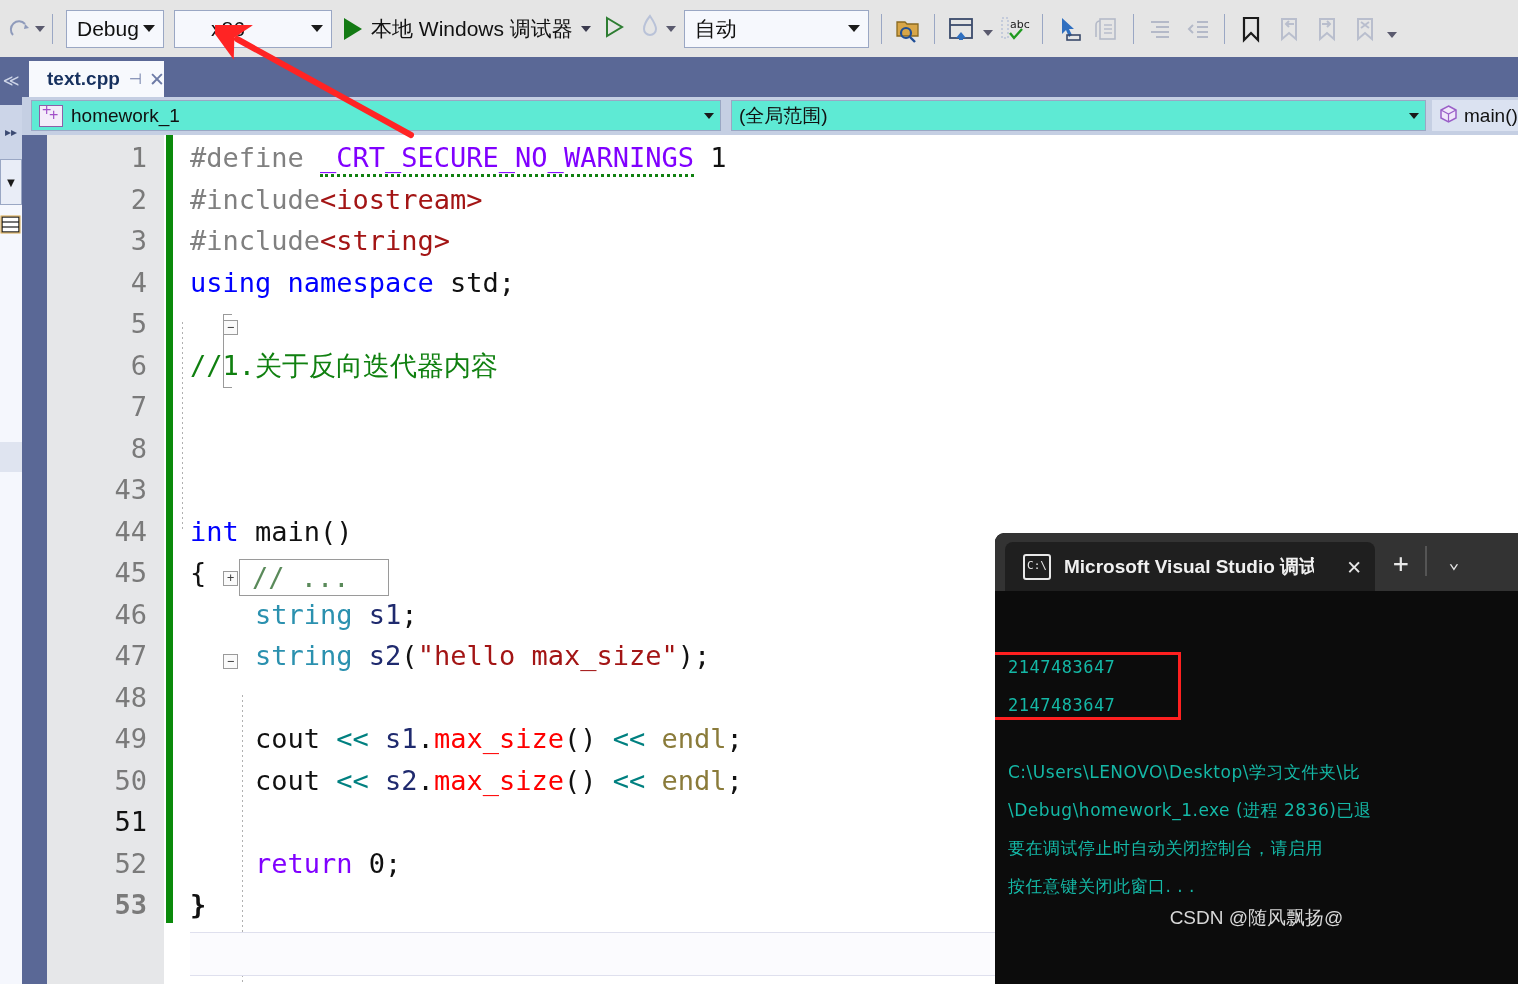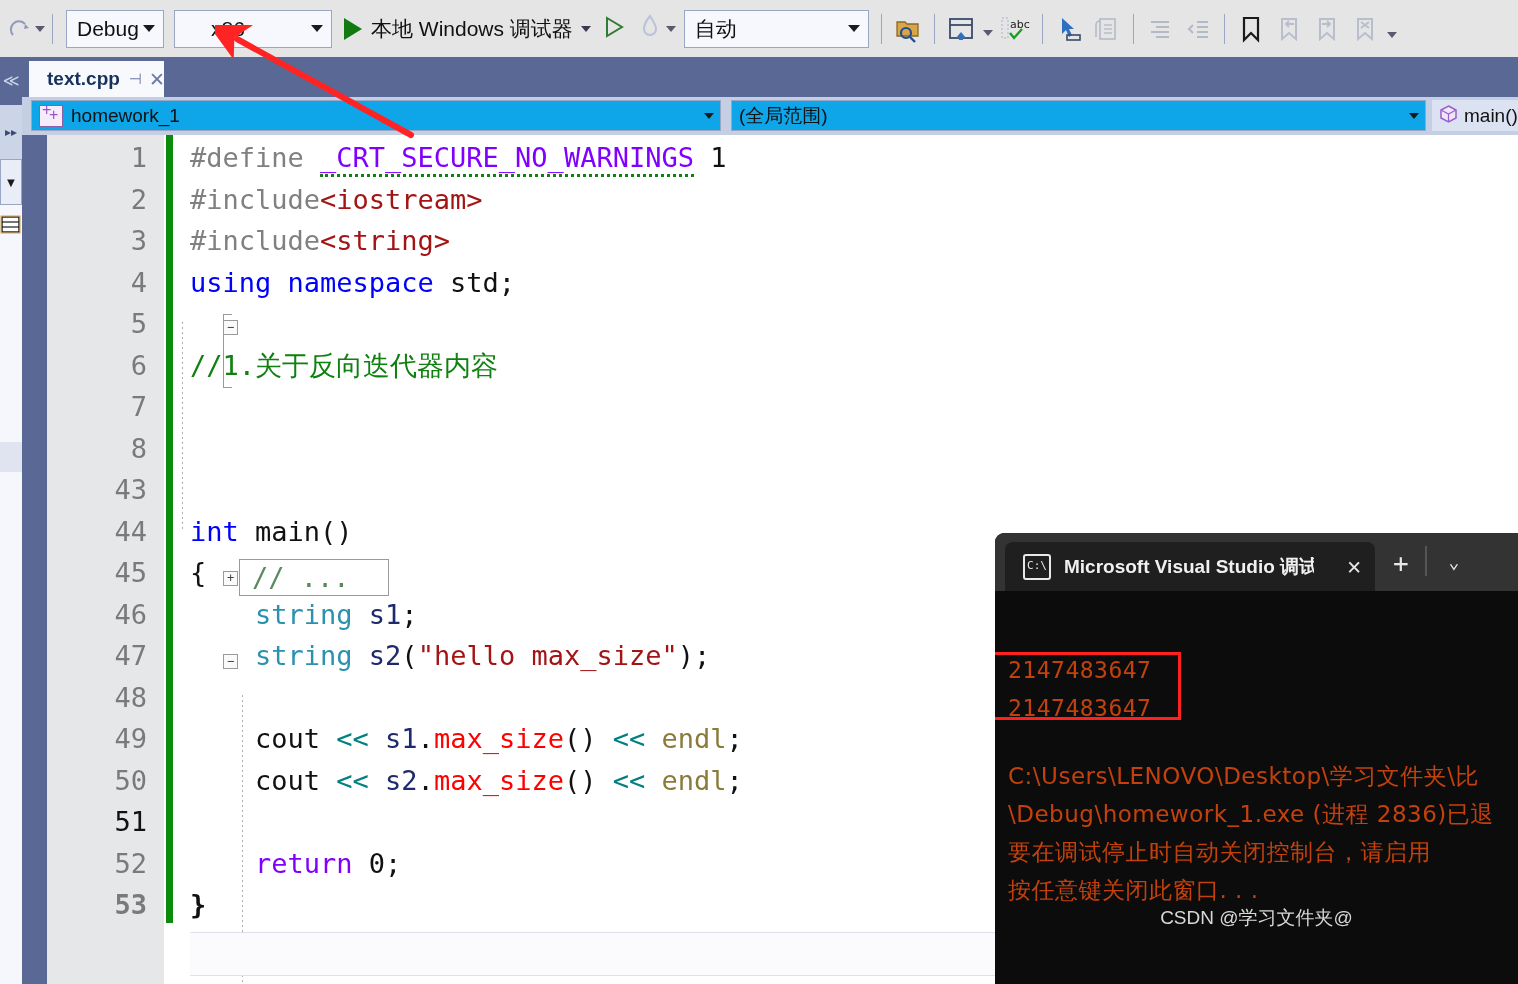--- a/index.html
+++ b/index.html
@@ -50,21 +50,21 @@
   #tab-text{
     position:absolute;left:-18px;top:4px;width:135px;height:36px;background:#f7f9fd;
     display:flex;align-items:center;padding-left:18px;box-sizing:border-box;
   }
   #tab-name{font-size:19px;font-weight:bold;color:#16305e;}
   #tab-pin{margin-left:9px;color:#6d7ba6;font-size:15px;}
   #tab-close{margin-left:7px;color:#6d7ba6;font-size:19px;}
   
   #navbar{position:absolute;left:22px;top:97px;width:1496px;height:38px;background:#c5cfe3;}
   .navcombo{
-    position:absolute;top:3px;height:31px;background:#0ea5e9;border:1px solid #9aa7c4;
+    position:absolute;top:3px;height:31px;background:#5eead4;border:1px solid #9aa7c4;
     box-sizing:border-box;display:flex;align-items:center;padding:0 6px 0 7px;
   }
   .navcombo .nv{font-size:19px;color:#111;white-space:nowrap;overflow:hidden;flex:1;}
   .navcombo .nw{width:0;height:0;border-left:5px solid transparent;border-right:5px solid transparent;border-top:6px solid #1a1a1a;flex:none;}
   #nav-proj{left:9px;width:690px;}
   #nav-scope{left:709px;width:695px;}
   #nav-member{left:1410px;width:110px;border:none;background:#dbe2f1;}
   .cppico{width:22px;height:20px;border:1px solid #8e5fa8;background:#f4ecfa;margin-right:8px;flex:none;
           position:relative;}
   .cppico::before{content:"+";position:absolute;left:2px;top:-5px;font-size:16px;color:#a14fc8;}
@@ -124,21 +124,21 @@
   #con-tabicon{width:24px;height:22px;border:2px solid #e8e8e8;border-radius:3px;flex:none;position:relative;
                font-family:"DejaVu Sans Mono",monospace;font-size:11px;color:#e8e8e8;line-height:20px;text-align:center;}
   #con-title{margin-left:13px;font-family:"Liberation Sans",sans-serif;font-size:19px;font-weight:bold;color:#f0f0f0;
              white-space:nowrap;overflow:hidden;width:250px;}
   #con-tabclose{position:absolute;right:14px;top:13px;color:#e8e8e8;font-size:23px;line-height:23px;}
   #con-plus{position:absolute;left:398px;top:17px;color:#e8e8e8;font-size:26px;line-height:26px;}
   #con-divider{position:absolute;left:430px;top:13px;width:2px;height:30px;background:#555;}
   #con-chev{position:absolute;left:440px;top:18px;width:38px;text-align:center;color:#e8e8e8;font-size:18px;}
   #con-body{position:absolute;left:0;top:58px;width:523px;height:393px;}
   #con-hl{position:absolute;left:-4px;top:61px;width:190px;height:68px;border:3px solid #ff2020;box-sizing:border-box;}
-  .cline{position:absolute;left:13px;font-size:23px;color:#c2410c;white-space:pre;letter-spacing:0.5px;}
+  .cline{position:absolute;left:13px;font-size:17px;color:#14b8a6;white-space:pre;letter-spacing:0.5px;}
   .cline-cjk{font-family:"DejaVu Sans","Liberation Sans",sans-serif;}
   #watermark{position:absolute;left:0;top:372px;width:523px;text-align:center;
              font-family:"Liberation Sans",sans-serif;font-size:19px;color:#d8d8d8;}
   
   #arrow{position:absolute;left:215px;top:25px;width:210px;height:115px;pointer-events:none;}
 </style>
 </head>
 <body>
 
 <div id="toolbar">
@@ -429,21 +429,21 @@
   </div>
   <div id="con-body">
     <div id="con-hl"></div>
   <div class="cline" style="top: 66px;">2147483647</div>
       <div class="cline" style="top: 104px;">2147483647</div>
       <div class="cline cline-cjk" style="top: 170px;">C:\Users\LENOVO\Desktop\学习文件夹\比</div>
       <div class="cline cline-cjk" style="top: 208px;">\Debug\homework_1.exe (进程 2836)已退</div>
       <div class="cline cline-cjk" style="top: 246px;">要在调试停止时自动关闭控制台，请启用</div>
       <div class="cline cline-cjk" style="top: 284px;">按任意键关闭此窗口. . .</div>
     </div>
-  <div id="watermark">CSDN @学习文件夹@</div>
+  <div id="watermark">CSDN @随风飘扬@</div>
 </div>
 
 <svg id="arrow" viewBox="0 0 210 115">
   <defs>
     <marker id="ah" markerWidth="7" markerHeight="7" refX="1.2" refY="3.5" orient="auto">
       <path d="M0,0.2 L7,3.5 L0,6.8 L1.7,3.5 Z" fill="#ff2424"></path>
     </marker>
   </defs>
   <line x1="196" y1="110" x2="22" y2="14" stroke="#ff2424" stroke-width="6" marker-end="url(#ah)" stroke-linecap="round"></line>
 </svg>

